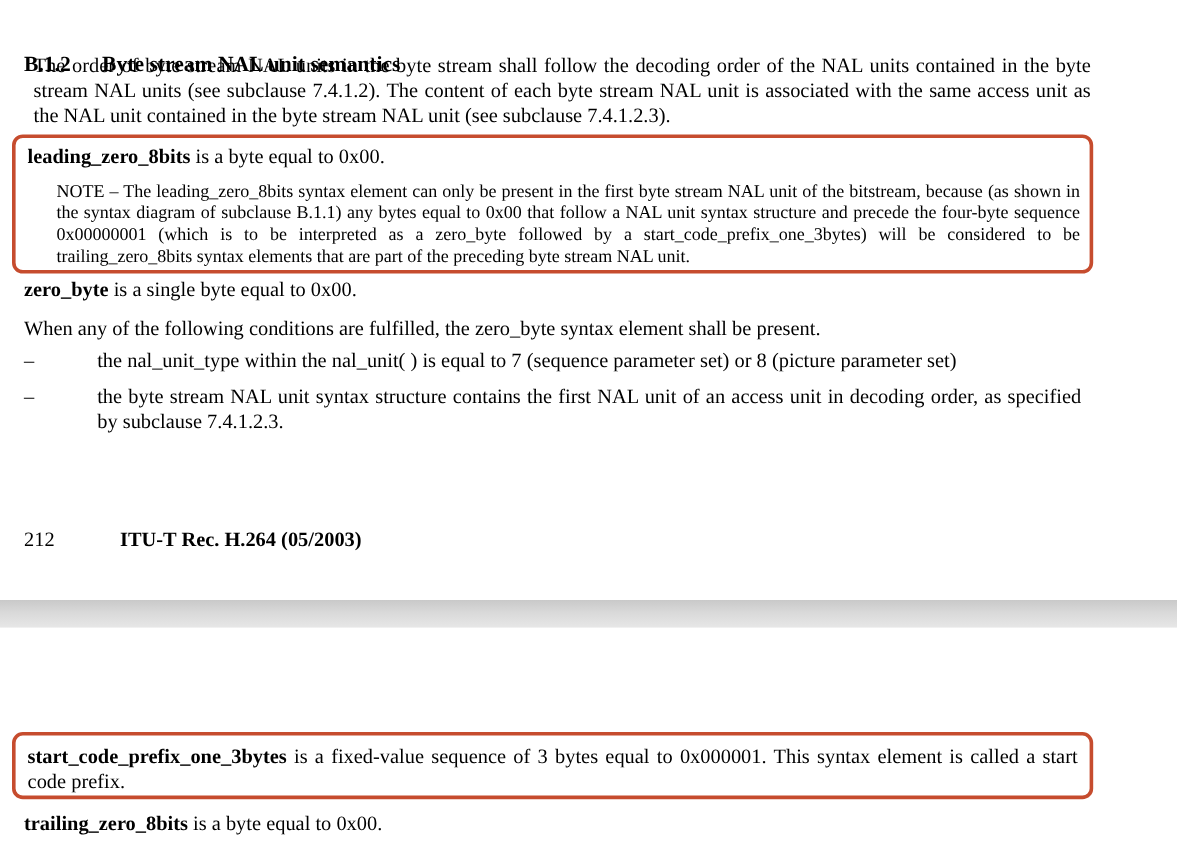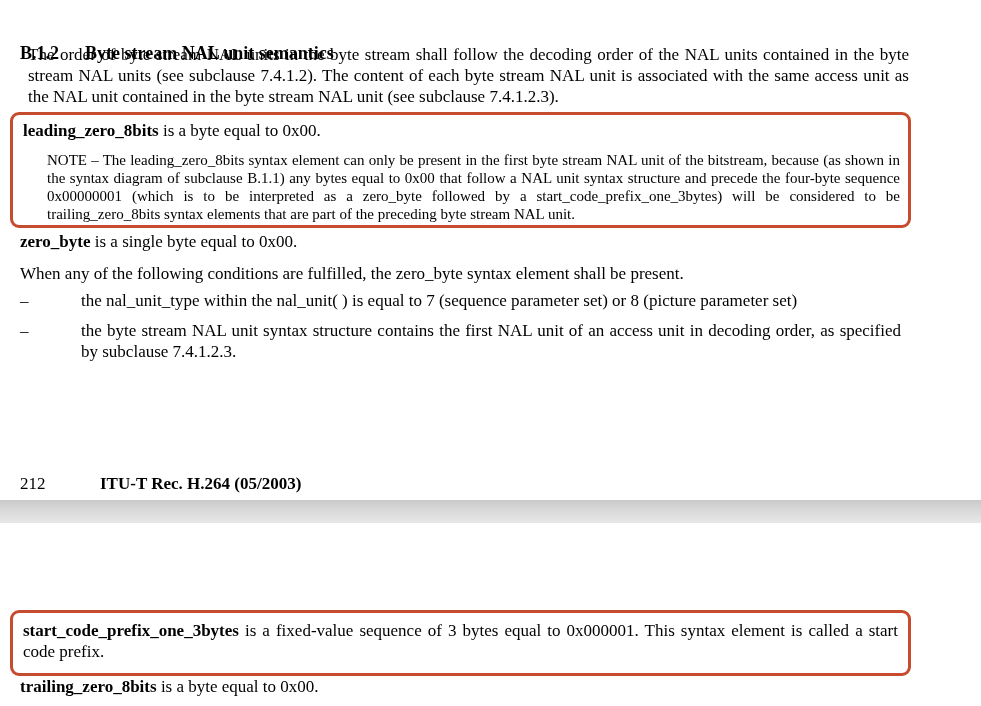--- a/index.html
+++ b/index.html
@@ -26,40 +26,39 @@
     margin-left: 8px;
   }
   .hl-box {
     position: absolute; left: 10px; width: 901px;
     box-sizing: border-box;
     border: 3px solid #c64c2e;
     border-radius: 9px;
     background: #ffffff;
   }
   .box1 { top: 112px; height: 116px; padding: 5px 8px 6px 10px; }
-  .box2 { top: 610px; height: 66px; padding: 7px 10px 10px 10px; }
+  .box2 { top: 610px; height: 56px; padding: 7px 10px 10px 10px; }
   .term { font-weight: bold; }
   .note {
     margin: 10px 0 0 24px;
     font-size: 15px; line-height: 18px;
     text-align: justify;
   }
   .line-zero   { position: absolute; top: 231px; left: 20px; }
   .line-when   { position: absolute; top: 263px; left: 20px; }
   .bullet {
     position: absolute; left: 20px; width: 881px;
     display: grid; grid-template-columns: 35px 1fr;
   }
   .bullet1 { top: 290px; }
   .bullet2 { top: 320px; }
   .bullet .btxt { text-align: justify; margin-left: 26px; }
   .footer {
     position: absolute; top: 440px; left: 20px;
     font-size: 17px;
-    margin-top: 34px;
   }
   .footer .pgnum { display: inline-block; width: 80px; }
   .footer .doctitle { font-weight: bold; }
   .page-separator {
     position: absolute; top: 500px; left: 0; width: 981px; height: 23px;
     background: linear-gradient(to bottom, #c9c9c9 0%, #d9d9d9 45%, #e7e7e7 100%);
   }
   .box2 .deftext { text-align: justify; }
   .line-trailing { position: absolute; top: 676px; left: 20px; }
 </style>

